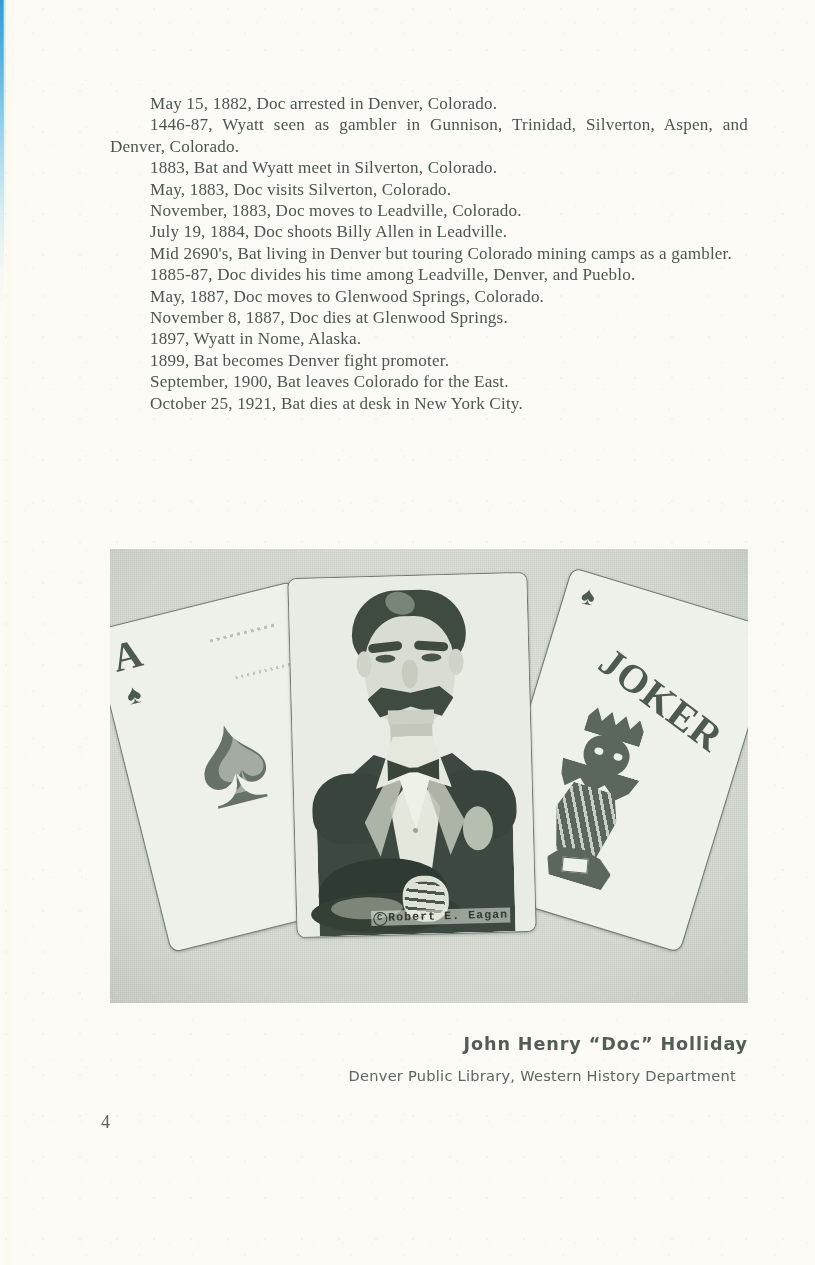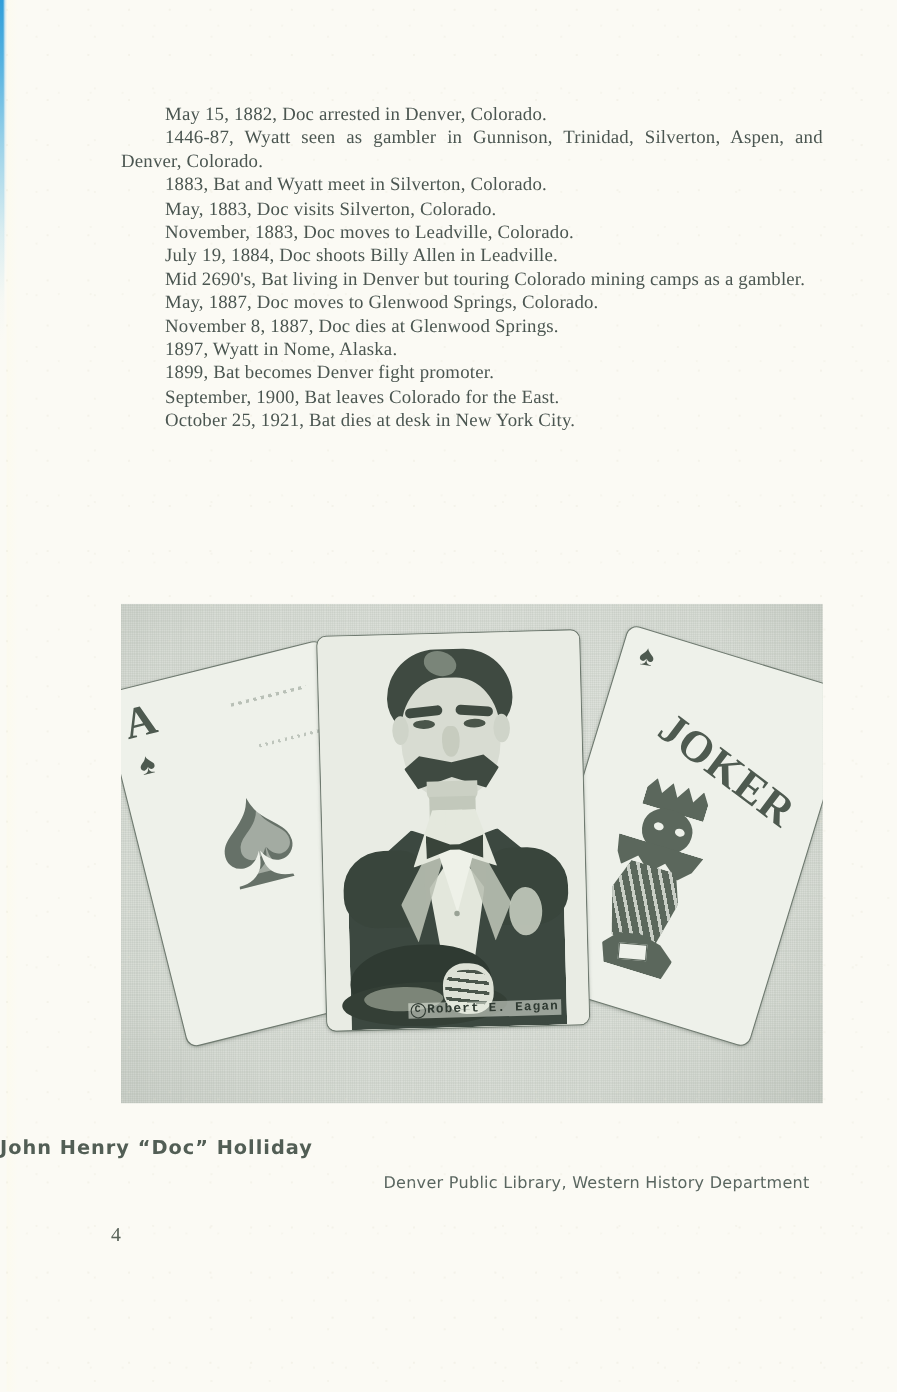--- a/index.html
+++ b/index.html
@@ -289,21 +289,21 @@
   }
   #card-portrait .credit .cmark{
     display:inline-block; border:1.3px solid #2f3a32; border-radius:50%;
     width:12px; height:12px; line-height:11px; text-align:center;
     font-size:9px; margin-right:1px; vertical-align:1px;
   }
 
   
   #caption-title{
     position:absolute; left:0; top:1034px; width:748px;
-    text-align:left;
+    text-align:right;
     font-family:"DejaVu Sans", sans-serif;
     font-weight:700; font-size:17.6px; letter-spacing:.9px;
     color:#525e55;
   }
   #caption-credit{
     position:absolute; left:0; top:1067px; width:736px;
     text-align:right;
     font-family:"DejaVu Sans", sans-serif;
     font-size:14.6px; letter-spacing:.25px; color:#5a6660;
   }
@@ -320,20 +320,21 @@
 <div id="scan-edge-warm"></div>
 
 <div id="body-text">
   <p>May 15, 1882, Doc arrested in Denver, Colorado.</p>
   <p>1446-87, Wyatt seen as gambler in Gunnison, Trinidad, Silverton, Aspen, and Denver, Colorado.</p>
   <p>1883, Bat and Wyatt meet in Silverton, Colorado.</p>
   <p>May, 1883, Doc visits Silverton, Colorado.</p>
   <p>November, 1883, Doc moves to Leadville, Colorado.</p>
   <p>July 19, 1884, Doc shoots Billy Allen in Leadville.</p>
   <p>Mid 2690's, Bat living in Denver but touring Colorado mining camps as a gambler.</p>
+  <p>1885-87, Doc divides his time among Leadville, Denver, and Pueblo.</p>
   <p>May, 1887, Doc moves to Glenwood Springs, Colorado.</p>
   <p>November 8, 1887, Doc dies at Glenwood Springs.</p>
   <p>1897, Wyatt in Nome, Alaska.</p>
   <p>1899, Bat becomes Denver fight promoter.</p>
   <p>September, 1900, Bat leaves Colorado for the East.</p>
   <p>October 25, 1921, Bat dies at desk in New York City.</p>
 </div>
 
 <div id="photo">
   <div class="halftone"></div>

